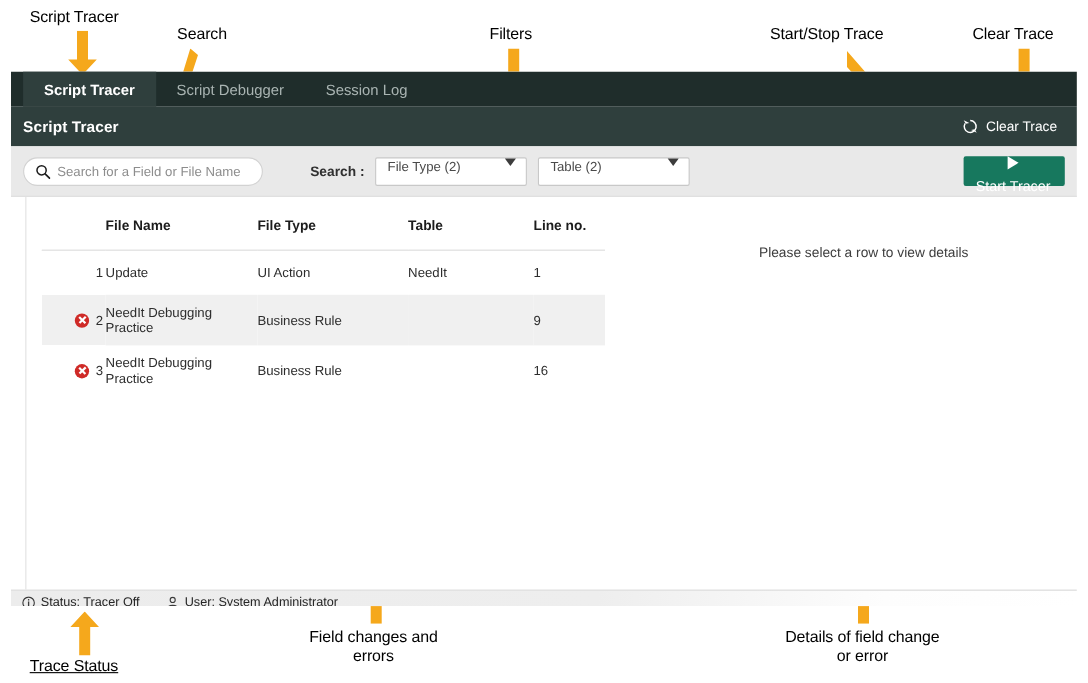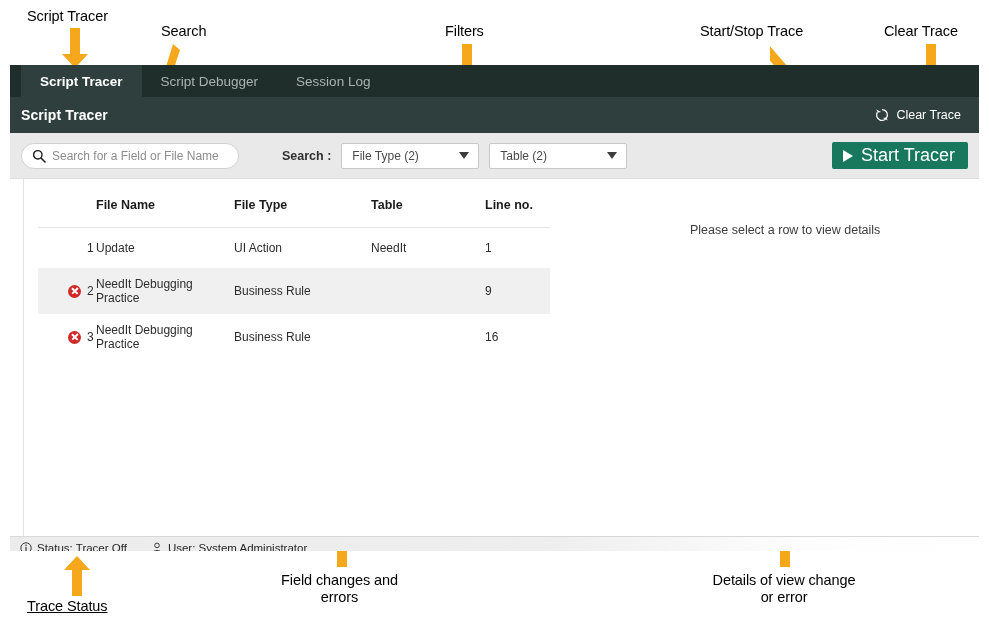--- a/index.html
+++ b/index.html
@@ -127,21 +127,21 @@
     margin-left: 43px;
     margin-right: 10px;
   }
   .filter-select {
     width: 138px;
     height: 26px;
     background: #ffffff;
     border: 1px solid #c8c8c8;
     border-radius: 2px;
     display: flex;
-    align-items: center;
+    align-items: flex-start;
     justify-content: space-between;
     padding: 0 9px 0 10px;
     box-sizing: border-box;
     font-size: 12px;
     color: #4a4a4a;
     cursor: pointer;
     margin-right: 10px;
   }
   .caret {
     width: 0; height: 0;
@@ -152,23 +152,24 @@
   #start-tracer-btn {
     margin-left: auto;
     height: 27px;
     background: #17785e;
     color: #ffffff;
     border-radius: 2px;
     display: flex;
     align-items: center;
     gap: 8px;
     padding: 0 13px 0 11px;
-    font-size: 18px;
+    font-size: 13px;
     cursor: pointer;
     box-sizing: border-box;
+    flex-direction: column;
   }
   .play-tri {
     width: 0; height: 0;
     border-top: 6px solid transparent;
     border-bottom: 6px solid transparent;
     border-left: 10px solid #ffffff;
   }
 
   
   #body-split {
@@ -278,21 +279,21 @@
 <body>
 
 <div class="annotation-label" style="left:27px; top:8px;">Script Tracer</div>
 <div class="annotation-label" style="left:161px; top:23px;">Search</div>
 <div class="annotation-label" style="left:445px; top:23px;">Filters</div>
 <div class="annotation-label" style="left:700px; top:23px;">Start/Stop Trace</div>
 <div class="annotation-label" style="left:884px; top:23px;">Clear Trace</div>
 <div class="annotation-label" style="left:27px; top:598px;text-decoration:underline;">Trace Status</div>
 <div class="annotation-label center" style="left:262px; top:572px; width:155px;">Field changes and
 errors</div>
-<div class="annotation-label center" style="left:696px; top:572px; width:176px;">Details of view change
+<div class="annotation-label center" style="left:696px; top:572px; width:176px;">Details of field change
 or error</div>
 
 <svg class="arrow" style="left:56px; top:28px;" width="38" height="40" viewBox="0 0 38 40">
   <path d="M14 0 h10 v26 h8 L19 40 L6 26 h8 Z" fill="#F5A81C"></path>
 </svg>
 
 <svg class="arrow" style="left:136px; top:44px;" width="44" height="100" viewBox="0 0 44 100">
   <path d="M37 0 L44 6 L19 82 L26 85 L8 100 L6 79 L12 82 Z" fill="#F5A81C"></path>
 </svg>
 

